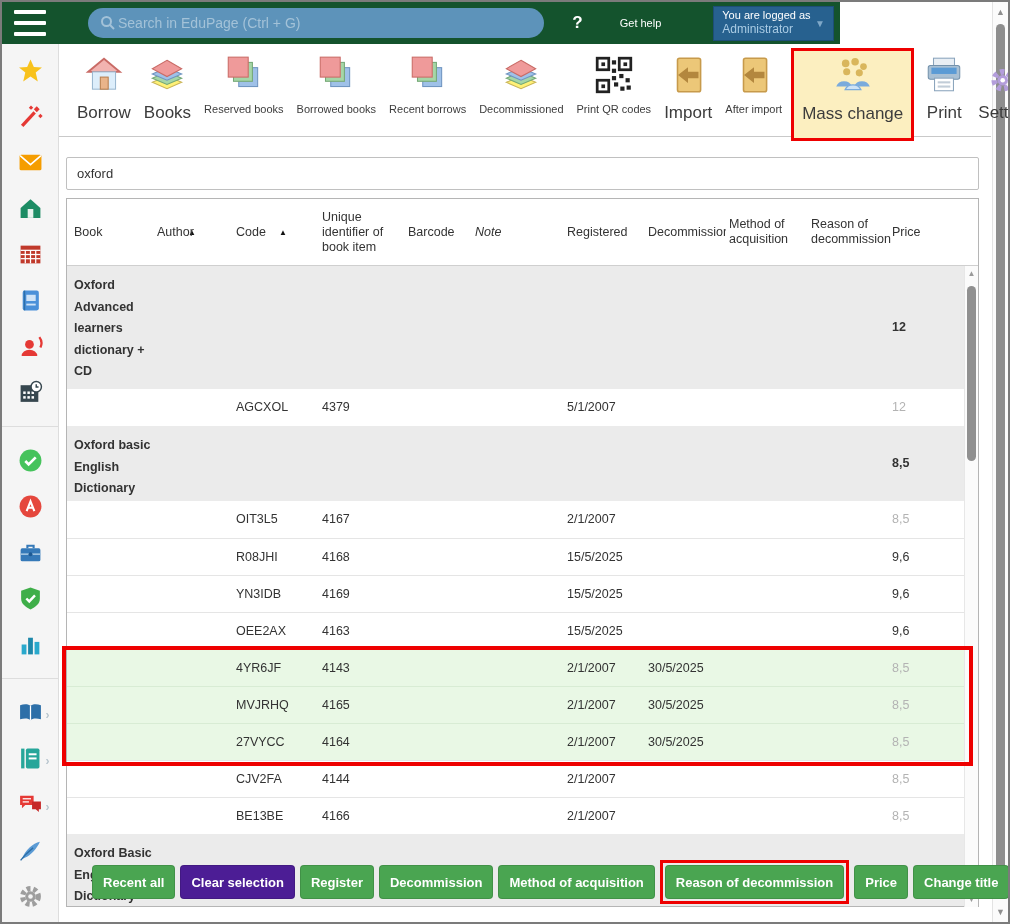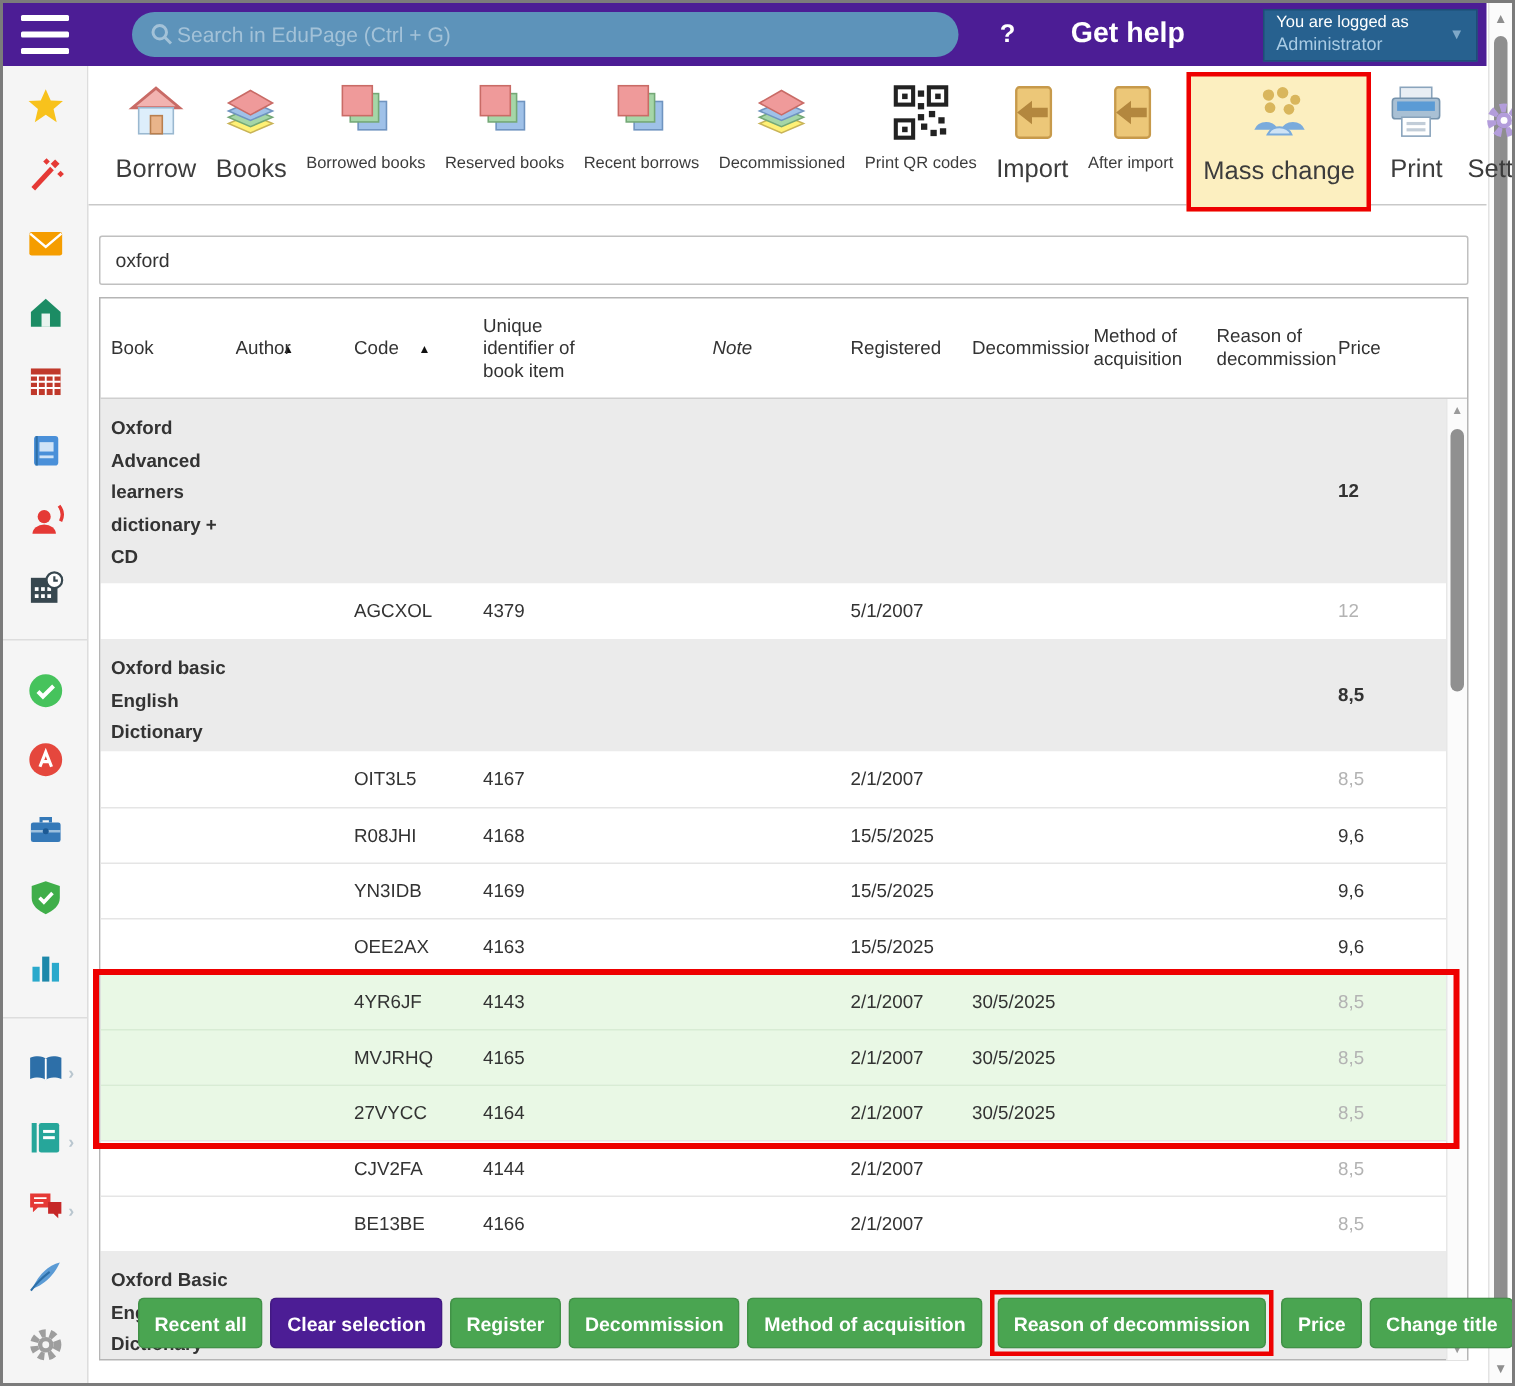--- a/index.html
+++ b/index.html
@@ -1,26 +1,26 @@
 <!DOCTYPE html>
 <html><head>
 <meta charset="utf-8">
 <style>
   html,body{margin:0;padding:0;background:#fff;}
   .screen{position:relative;width:1010px;height:924px;box-sizing:border-box;border:2px solid #7b7b7b;
     background:#fff;overflow:hidden;font-family:"Liberation Sans",sans-serif;color:#333;}
   
-  .topbar{position:absolute;left:0;top:0;width:989px;height:42px;background:#4c1d95;display:flex;align-items:center;padding:0 0 0 12px;box-sizing:border-box;gap:28px;}
+  .topbar{position:absolute;left:0;top:0;width:838px;height:42px;background:#14532d;display:flex;align-items:center;padding:0 0 0 12px;box-sizing:border-box;gap:28px;}
   .hamburger{width:34px;height:26px;display:flex;flex-direction:column;justify-content:space-between;padding:2px 0;cursor:pointer;}
   .hamburger div{height:4px;background:#fff;border-radius:1px;width:32px;}
   .search-pill{margin-left:14px;width:588px;height:30px;background:#5d93ba;border-radius:15px;display:flex;align-items:center;padding:0 12px;box-sizing:border-box;}
   .search-pill input{flex:1;background:transparent;border:none;outline:none;color:#dce9f3;font-size:14px;font-family:"Liberation Sans",sans-serif;}
   .search-pill input::placeholder{color:#a3c2d8;}
   .help-q{margin-left:auto;color:#fff;font-size:17px;font-weight:bold;}
-  .help-label{margin-left:9px;color:#fff;font-size:19px;font-weight:bold;white-space:nowrap;}
+  .help-label{margin-left:9px;color:#fff;font-size:11px;font-weight:normal;white-space:nowrap;}
   .logged-box{margin-left:24px;margin-right:6px;width:152px;height:35px;background:#27618f;border:1px solid #1d4e77;display:flex;align-items:center;padding:0 8px;box-sizing:border-box;cursor:pointer;}
   .logged-text{flex:1;line-height:1.25;}
   .logged-text .l1{color:#fff;font-size:11px;font-weight:normal;}
   .logged-text .l2{color:#a9cbe4;font-size:12px;}
   .caret{color:#7fa8c8;font-size:10px;}
   
   .pagebar{position:absolute;right:0;top:0;bottom:0;width:16px;background:#fbfbfb;border-left:1px solid #e3e3e3;box-sizing:border-box;}
   .pagebar .arr{position:absolute;left:0;width:100%;text-align:center;color:#8e8e8e;font-size:9px;}
   .pagebar .a-up{top:5px;} .pagebar .a-dn{bottom:5px;}
   .pagebar .thumb{position:absolute;left:3px;width:9px;top:22px;height:862px;background:#8e8e8e;border-radius:5px;}
@@ -282,29 +282,29 @@
           <polygon points="20,6 34,14 20,21.5 6,14" fill="#ef9a9a" stroke="#c96b66"></polygon>
         </svg>
       <span class="tool-label">Books</span>
     </div>
     <div class="tool-item small">
       <svg viewBox="0 0 40 40">
           <rect x="15" y="13" width="18" height="18" fill="#9fc1e8" stroke="#6f94c0"></rect>
           <rect x="10" y="8" width="18" height="18" fill="#a5d6a7" stroke="#74a876"></rect>
           <rect x="5" y="3" width="19" height="19" fill="#ef9a9a" stroke="#c96b66"></rect>
         </svg>
-      <span class="tool-label">Borrowed books</span>
+      <span class="tool-label">Reserved books</span>
     </div>
     <div class="tool-item small">
       <svg viewBox="0 0 40 40">
           <rect x="15" y="13" width="18" height="18" fill="#9fc1e8" stroke="#6f94c0"></rect>
           <rect x="10" y="8" width="18" height="18" fill="#a5d6a7" stroke="#74a876"></rect>
           <rect x="5" y="3" width="19" height="19" fill="#ef9a9a" stroke="#c96b66"></rect>
         </svg>
-      <span class="tool-label">Reserved books</span>
+      <span class="tool-label">Borrowed books</span>
     </div>
     <div class="tool-item small">
       <svg viewBox="0 0 40 40">
           <rect x="15" y="13" width="18" height="18" fill="#9fc1e8" stroke="#6f94c0"></rect>
           <rect x="10" y="8" width="18" height="18" fill="#a5d6a7" stroke="#74a876"></rect>
           <rect x="5" y="3" width="19" height="19" fill="#ef9a9a" stroke="#c96b66"></rect>
         </svg>
       <span class="tool-label">Recent borrows</span>
     </div>
     <div class="tool-item small">
@@ -399,20 +399,21 @@
           </span>
         </span>
       <span class="cell hcell c-author">
           <span class="sortwrap">
             <span>Author</span>
             <span class="sort-arrow">▲</span>
           </span>
         </span>
       <span class="cell hcell c-code">Code</span>
       <span class="cell hcell c-uid">Unique identifier of book item</span>
+      <span class="cell hcell c-bar">Barcode</span>
       <span class="cell hcell c-note">Note</span>
       <span class="cell hcell c-reg">Registered</span>
       <span class="cell hcell c-dec nowrap">Decommissioned</span>
       <span class="cell hcell c-met">Method of acquisition</span>
       <span class="cell hcell c-rea">Reason of decommission</span>
       <span class="cell hcell c-price">Price</span>
     </div>
     <div class="tbody">
       <div class="row group g1">
         <span class="cell c-book gbook">Oxford Advanced learners dictionary + CD</span>

